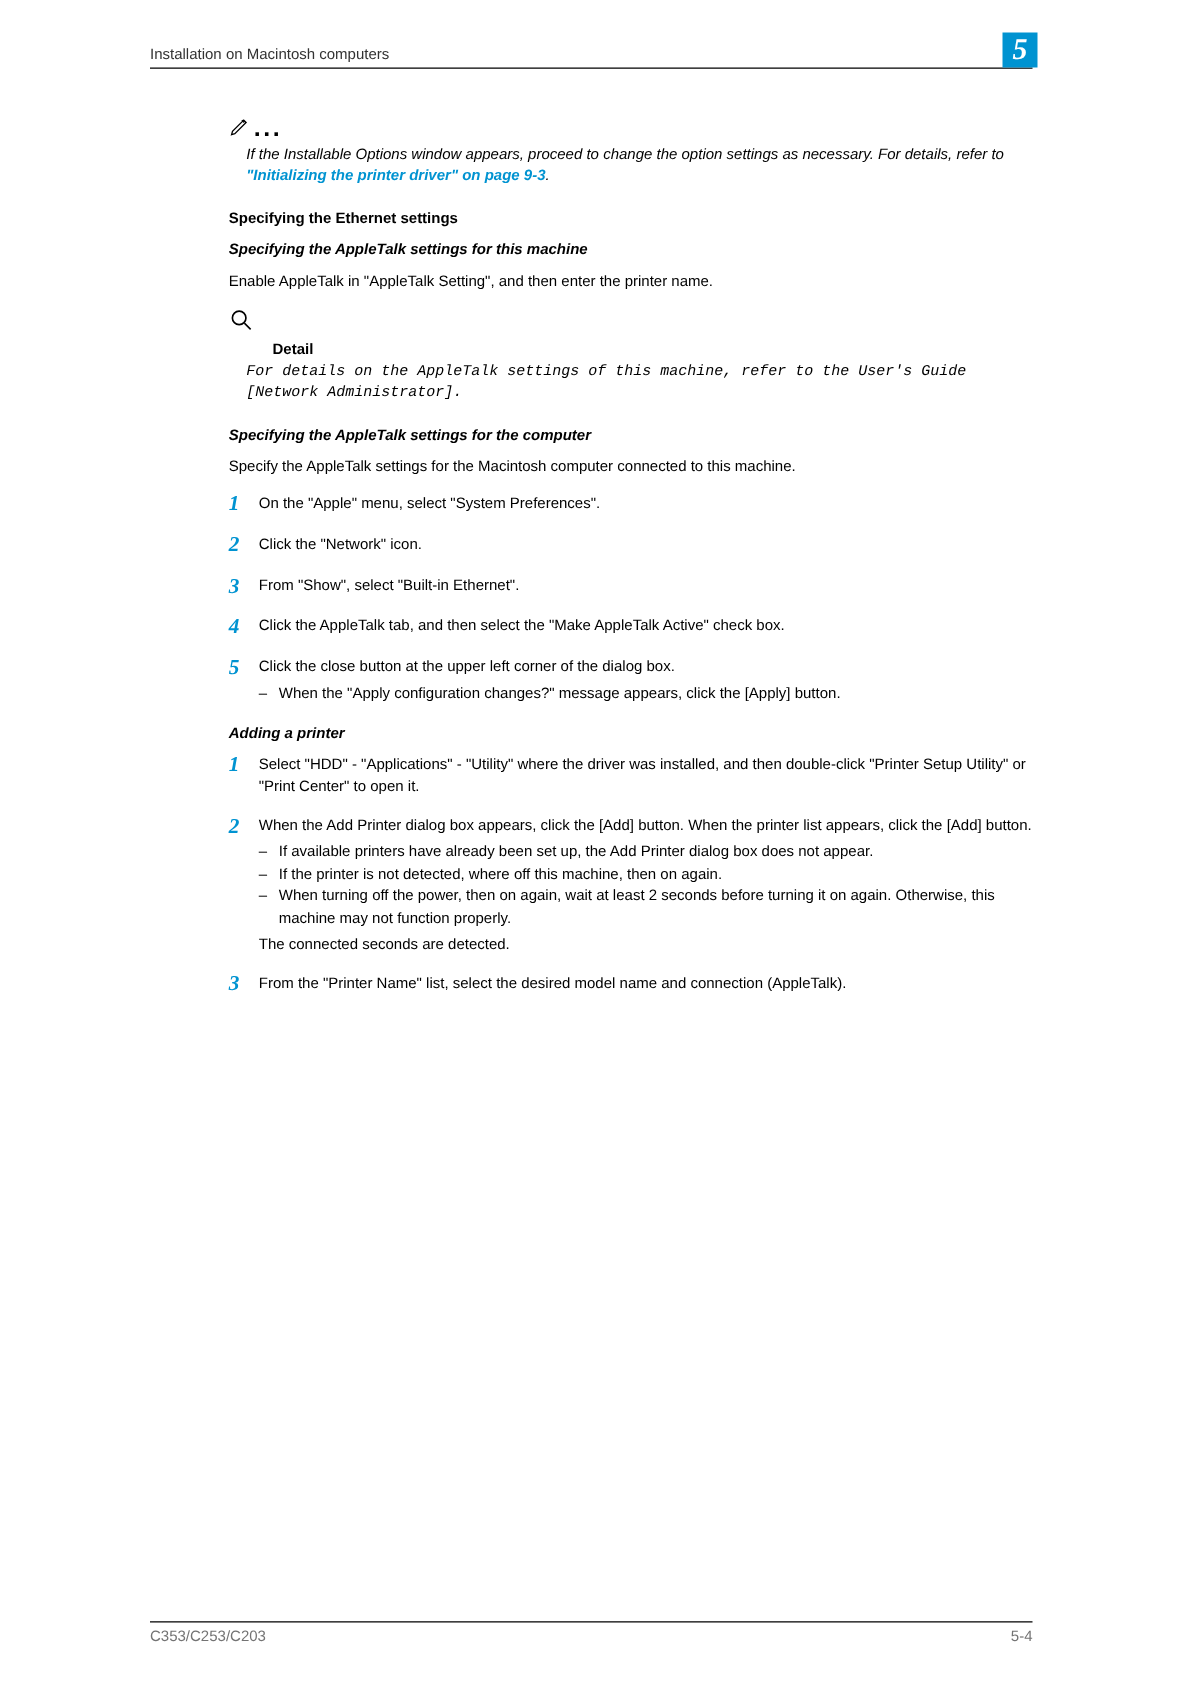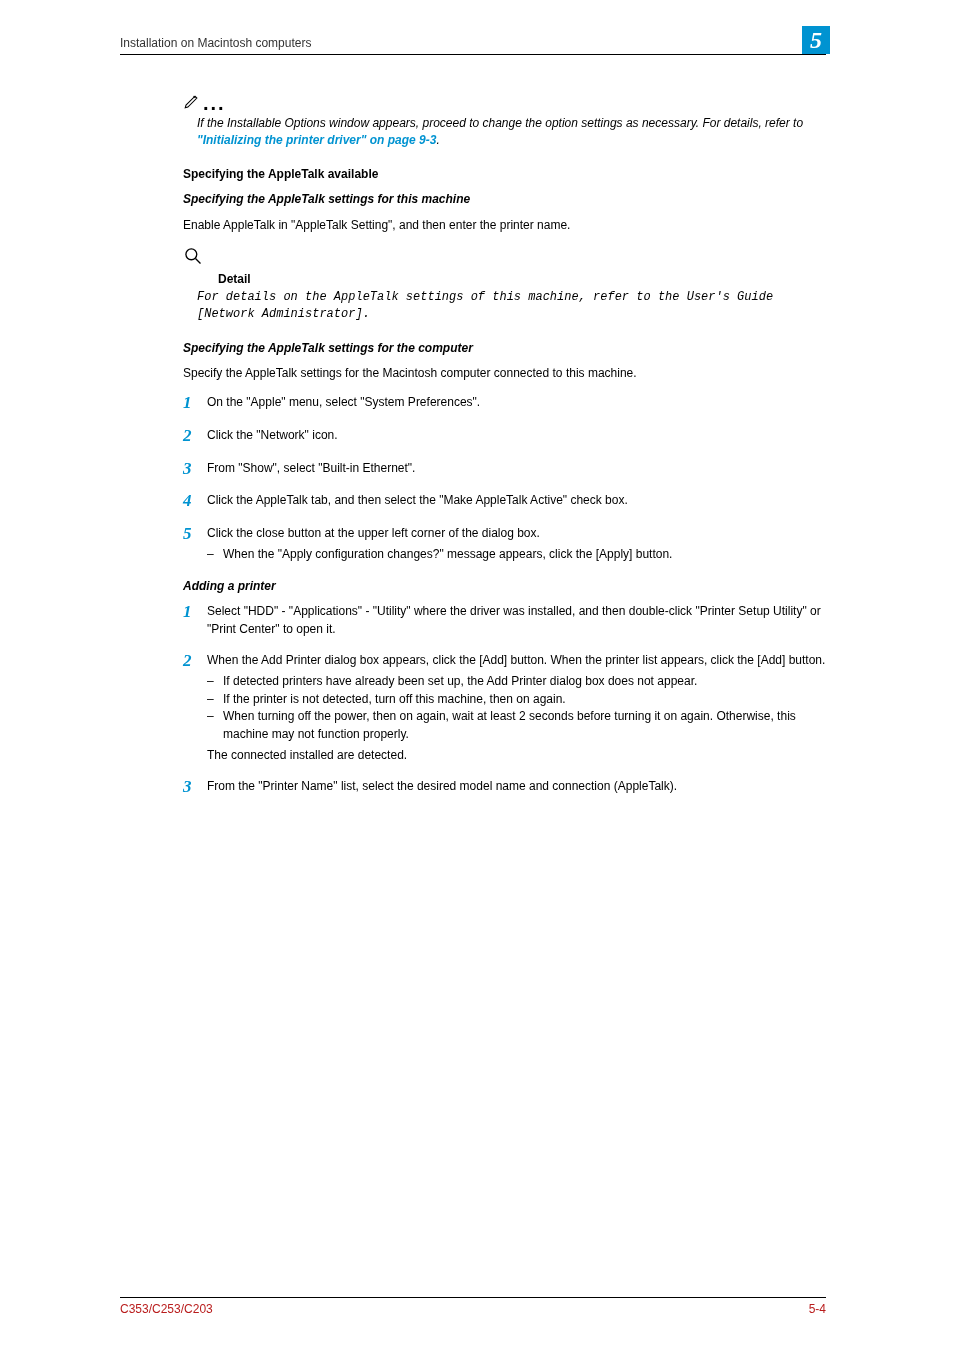--- a/index.html
+++ b/index.html
@@ -21,21 +21,21 @@
   .detail-label { font-weight: bold; margin-left: 14px; padding-left: 21px; }
   .detail-text { font-style: italic; margin-left: 14px; font-family: Liberation Mono, monospace; }
   .step { display: flex; margin-bottom: 14px; }
   .step-num { color: #0093d1; font-weight: bold; font-size: 17px; width: 24px; flex-shrink: 0; font-style: italic; font-family: Georgia, 'Times New Roman', serif; line-height: 1.1; }
   .step-body { flex: 1; }
   .sub { margin-top: 4px; }
   .sub-row { display: flex; }
   .sub-dash { width: 16px; flex-shrink: 0; text-align: left; padding-left: 0; }
   .sub-text { flex: 1; }
   .sub-after { margin-top: 4px; }
-  .footer { position: absolute; bottom: 34px; left: 120px; right: 120px; font-size: 12px; color: #b91c1c; }
+  .footer { position: absolute; bottom: 34px; left: 120px; right: 120px; font-size: 12px; color: #737373; }
   .footer-line { position: absolute; bottom: 52px; left: 120px; right: 120px; height: 1px; background: #000; }
   .footer-right { float: right; text-align: center; }
 </style>
 </head>
 <body>
 
 <div class="page">
   <div class="header">Installation on Macintosh computers</div>
   <div class="header-line"></div>
   <div class="section-tab">5</div>
@@ -48,21 +48,21 @@
           <svg width="18" height="18" viewBox="0 0 24 24">
               <path fill="none" stroke="#000" stroke-width="1.4" d="M3 21l3.5-1 12-12-2.5-2.5-12 12L3 21z M14 5.5l2.5 2.5"></path>
             </svg>
         </span><span class="note-dots">...</span>
       </div>
       <div class="note-text">
         <span>If the Installable Options window appears, proceed to change the option settings as necessary. For details, refer to </span><span class="link">"Initializing the printer driver" on page 9-3</span><span>.</span>
       </div>
     </div>
 
-    <div class="h-bold">Specifying the AppleTalk available</div>
+    <div class="h-bold">Specifying the Ethernet settings</div>
     <div class="h-bi">Specifying the AppleTalk settings for this machine</div>
     <div class="para">Enable AppleTalk in "AppleTalk Setting", and then enter the printer name.</div>
 
     <div class="detail-block">
       <div>
         <span>
           <svg width="20" height="20" viewBox="0 0 24 24">
               <circle cx="10" cy="10" r="6.5" fill="none" stroke="#000" stroke-width="1.6"></circle>
               <line x1="15" y1="15" x2="21" y2="21" stroke="#000" stroke-width="1.6"></line>
             </svg>
@@ -110,32 +110,32 @@
       <div class="step-num">1</div>
       <div class="step-body">Select "HDD" - "Applications" - "Utility" where the driver was installed, and then double-click "Printer Setup Utility" or "Print Center" to open it.</div>
     </div>
     <div class="step">
       <div class="step-num">2</div>
       <div class="step-body">
         <div>When the Add Printer dialog box appears, click the [Add] button. When the printer list appears, click the [Add] button.</div>
         <div class="sub">
           <div class="sub-row">
             <div class="sub-dash">–</div>
-            <div class="sub-text">If detected printers have already been set up, the Add Printer dialog box does not appear.</div>
+            <div class="sub-text">If available printers have already been set up, the Add Printer dialog box does not appear.</div>
           </div>
           <div class="sub-row">
             <div class="sub-dash">–</div>
-            <div class="sub-text">If the printer is not detected, turn off this machine, then on again.</div>
+            <div class="sub-text">If the printer is not detected, where off this machine, then on again.</div>
           </div>
           <div class="sub-row">
             <div class="sub-dash">–</div>
             <div class="sub-text">When turning off the power, then on again, wait at least 2 seconds before turning it on again. Otherwise, this machine may not function properly.</div>
           </div>
         </div>
-        <div class="sub-after">The connected installed are detected.</div>
+        <div class="sub-after">The connected seconds are detected.</div>
       </div>
     </div>
     <div class="step">
       <div class="step-num">3</div>
       <div class="step-body">From the "Printer Name" list, select the desired model name and connection (AppleTalk).</div>
     </div>
 
   </div>
 
   <div class="footer-line"></div>

